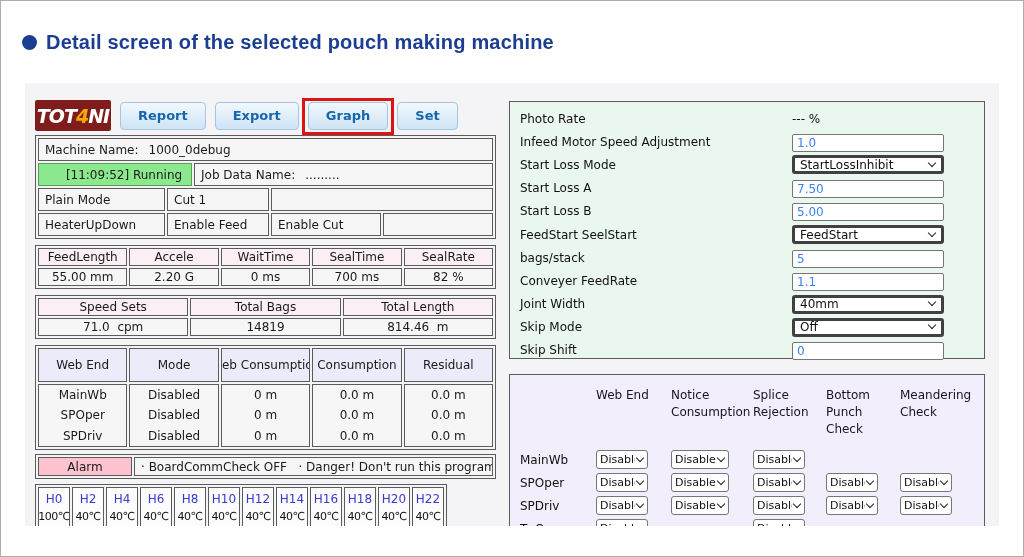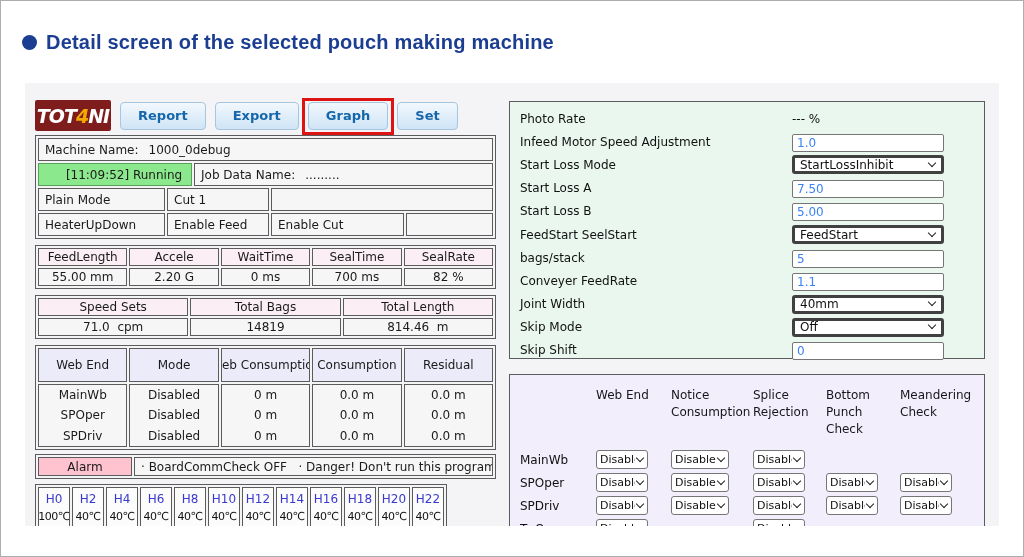--- a/index.html
+++ b/index.html
@@ -117,21 +117,21 @@
           </div>
         </div>
         <div class="trow">
           <div class="tcell" style="width:127px;">Plain Mode</div>
           <div class="tcell" style="width:102px;">Cut 1</div>
           <div class="tcell grow"></div>
         </div>
         <div class="trow">
           <div class="tcell" style="width:127px;">HeaterUpDown</div>
           <div class="tcell" style="width:102px;">Enable Feed</div>
-          <div class="tcell" style="width:133px;">Enable Cut</div>
+          <div class="tcell" style="width:110px;">Enable Cut</div>
           <div class="tcell grow"></div>
         </div>
       </div>
 
       <div class="twrap mt6">
         <div class="trow">
           <div class="tcell center grow hdr-pink h18">FeedLength</div>
           <div class="tcell center grow hdr-pink h18">Accele</div>
           <div class="tcell center grow hdr-pink h18">WaitTime</div>
           <div class="tcell center grow hdr-pink h18">SealTime</div>

